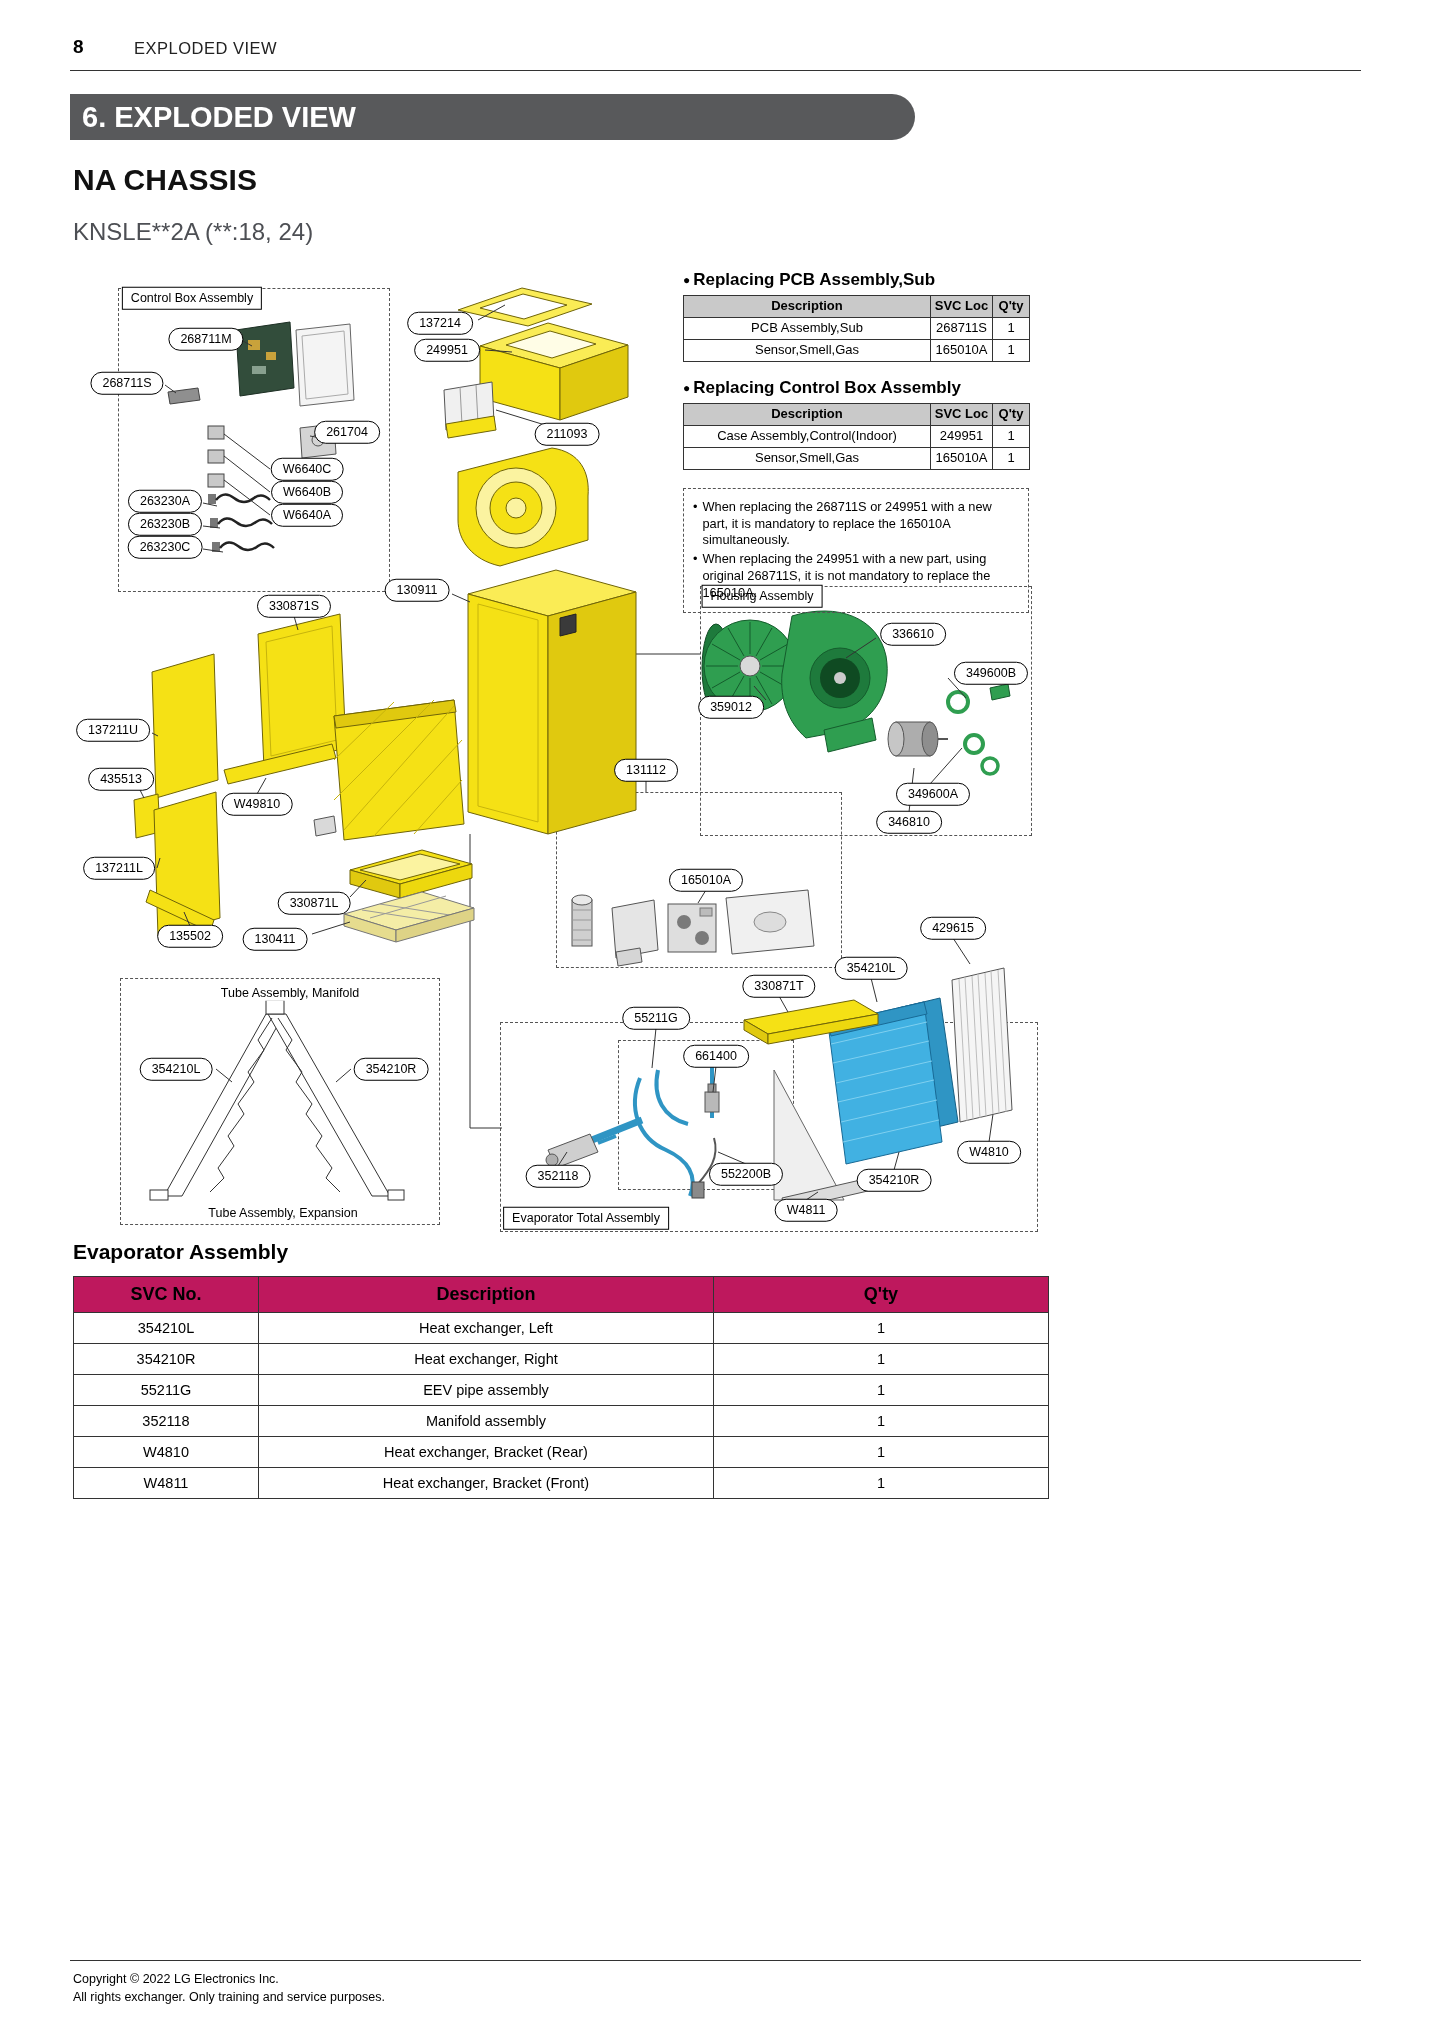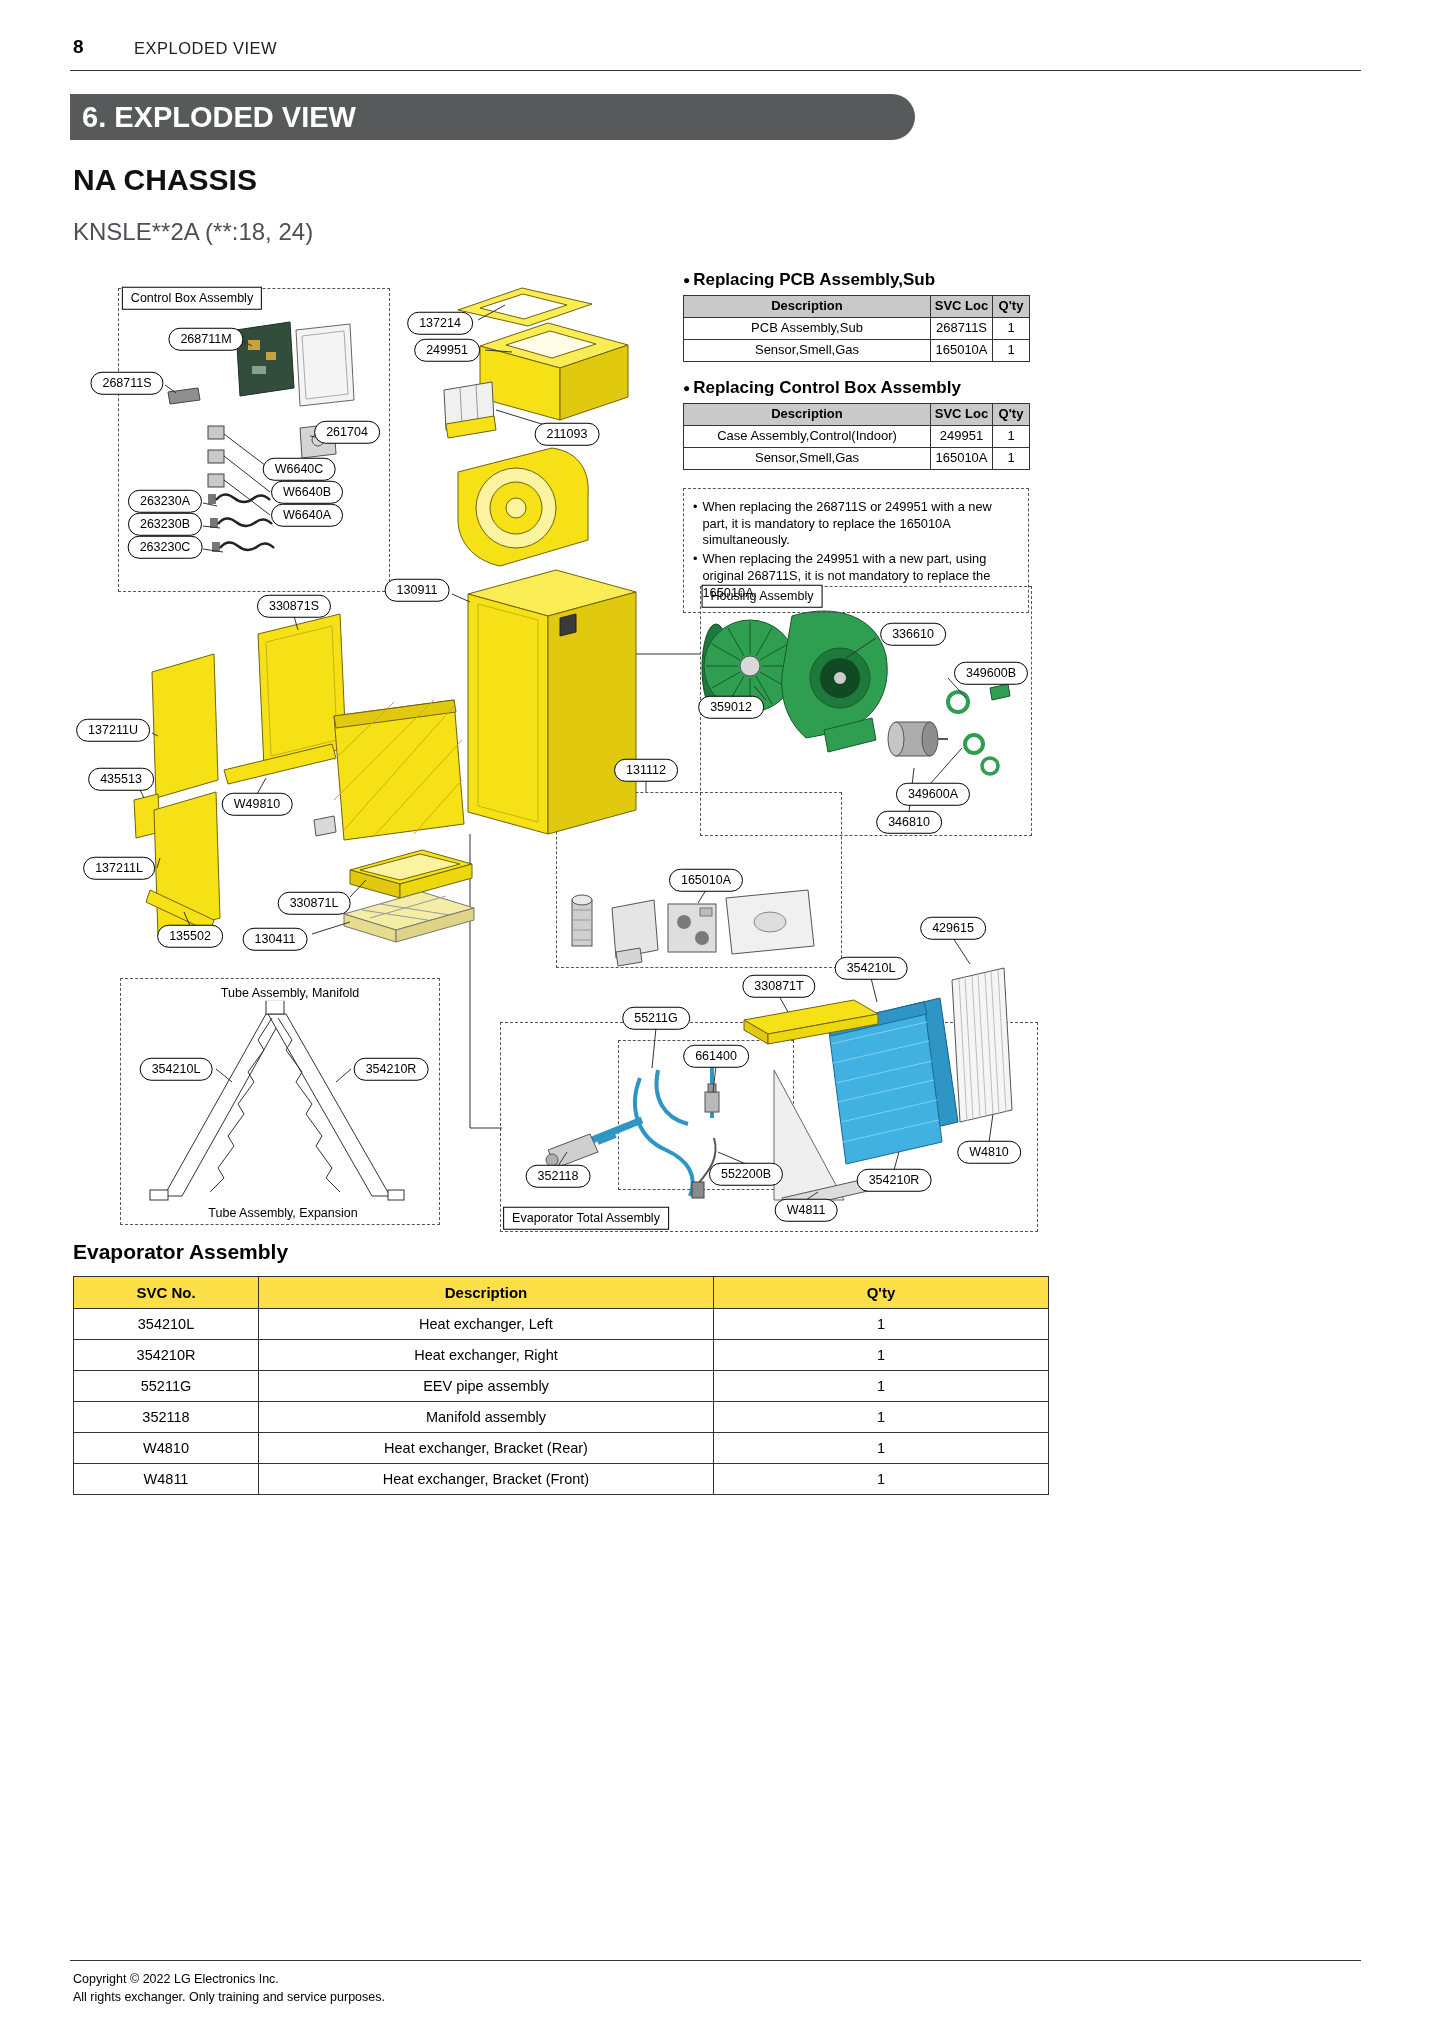--- a/index.html
+++ b/index.html
@@ -34,21 +34,21 @@
   .stbl th,.stbl td{border:1px solid #333;text-align:center;padding:3px 2px;line-height:1.15;overflow:hidden}
   .stbl th{background:#c9c9c9;font-weight:bold}
   .notebox{border:1.4px dashed #555;padding:8px 9px;margin-top:18px;font-size:12.8px;line-height:1.32}
   .note-item{display:flex;gap:5px;margin:2px 0}
   .note-item .blt{flex:0 0 auto}
 
   .evap{position:absolute;left:73px;top:1240px;width:975px}
   .evap-title{font-size:21px;font-weight:bold}
   .etbl{border-collapse:collapse;width:975px;font-size:14.5px;margin-top:12px;table-layout:fixed}
   .etbl th,.etbl td{border:1px solid #333;text-align:center;padding:7px 4px}
-  .etbl th{background:#fde047;font-size:15px}
+  .etbl th{background:#be185d;font-size:18px}
 
   .ftr-rule{position:absolute;left:70px;top:1960px;width:1291px;border-top:1.5px solid #333}
   .ftr1{position:absolute;left:73px;top:1972px;font-size:12.5px}
   .ftr2{position:absolute;left:73px;top:1990px;font-size:12.5px}
 </style>
 </head>
 <body>
 
 <div class="page">
 
@@ -320,21 +320,21 @@
   <div class="gl" style="left:586px;top:1218px">Evaporator Total Assembly</div>
   <div class="tl" style="left:290px;top:993px">Tube Assembly, Manifold</div>
   <div class="tl" style="left:283px;top:1213px">Tube Assembly, Expansion</div>
 
   <div class="pl" style="left:440px;top:323px">137214</div>
   <div class="pl" style="left:447px;top:350px">249951</div>
   <div class="pl" style="left:206px;top:339px">268711M</div>
   <div class="pl" style="left:127px;top:383px">268711S</div>
   <div class="pl" style="left:347px;top:432px">261704</div>
   <div class="pl" style="left:567px;top:434px">211093</div>
-  <div class="pl" style="left:299px;top:469px">W6640C</div>
+  <div class="pl" style="left:307px;top:469px">W6640C</div>
   <div class="pl" style="left:307px;top:492px">W6640B</div>
   <div class="pl" style="left:307px;top:515px">W6640A</div>
   <div class="pl" style="left:165px;top:501px">263230A</div>
   <div class="pl" style="left:165px;top:524px">263230B</div>
   <div class="pl" style="left:165px;top:547px">263230C</div>
   <div class="pl" style="left:417px;top:590px">130911</div>
   <div class="pl" style="left:294px;top:606px">330871S</div>
   <div class="pl" style="left:113px;top:730px">137211U</div>
   <div class="pl" style="left:121px;top:779px">435513</div>
   <div class="pl" style="left:257px;top:804px">W49810</div>

